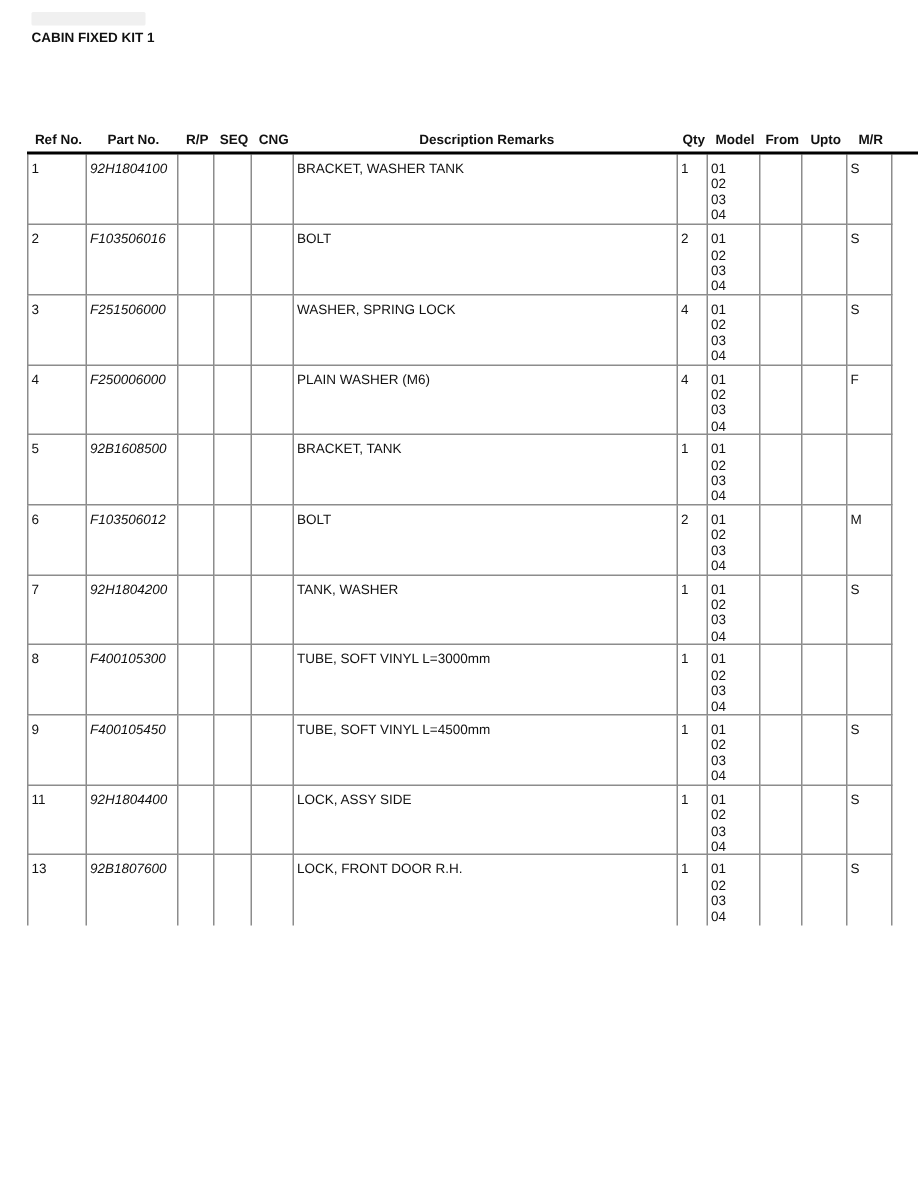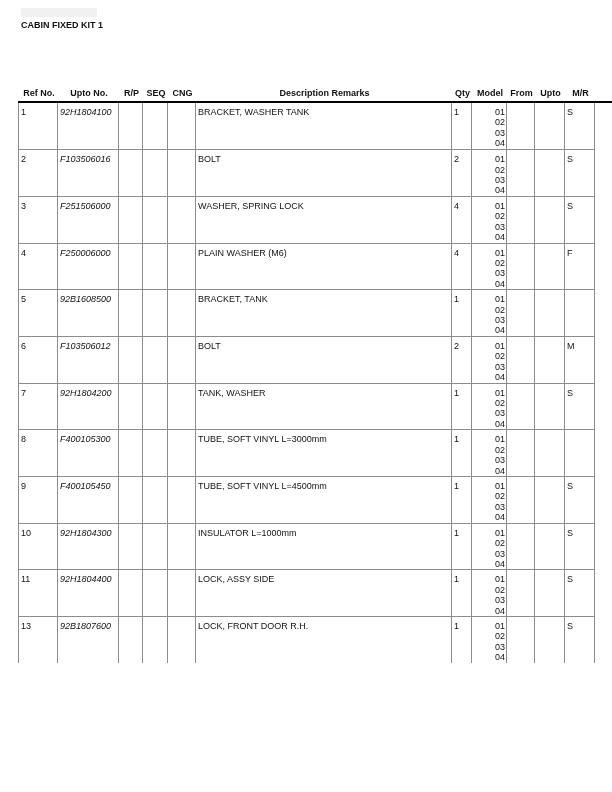--- a/index.html
+++ b/index.html
@@ -87,21 +87,21 @@
   th.c-upto  { padding-left: 5px; }
   th.c-mr    { padding-left: 2px; }
 
   td.c-ref   { padding-left: 7px; }
   td.c-part  { padding-left: 7px; font-style: italic; }
   td.c-rp    { padding-left: 2px; }
   td.c-seq   { padding-left: 2px; }
   td.c-cng   { padding-left: 2px; }
   td.c-desc  { padding-left: 8px; }
   td.c-qty   { padding-left: 3px; }
-  td.c-model { padding-left: 7px; text-align: right; }
+  td.c-model { padding-left: 7px; }
   td.c-from  { padding-left: 3px; }
   td.c-upto  { padding-left: 3px; }
   td.c-mr    { padding-left: 4px; }
 </style>
 </head>
 <body>
 
 <div class="page">
 
   <div class="watermark"></div>
@@ -119,21 +119,21 @@
         <col style="width:256px">
       <col style="width:20px">
         <col style="width:35px">
         <col style="width:28px">
       <col style="width:30px">
         <col style="width:30px">
     </colgroup>
     <thead>
       <tr>
         <th class="c-ref">Ref No.</th>
-        <th class="c-part">Upto No.</th>
+        <th class="c-part">Part No.</th>
         <th class="c-rp">R/P</th>
         <th class="c-seq">SEQ</th>
         <th class="c-cng">CNG</th>
         <th class="c-desc">Description Remarks</th>
         <th class="c-qty">Qty</th>
         <th class="c-model">Model</th>
         <th class="c-from">From</th>
         <th class="c-upto">Upto</th>
         <th class="c-mr">M/R</th>
       </tr>
@@ -277,36 +277,20 @@
           <td class="c-qty">1</td>
           <td class="c-model">01
 02
 03
 04</td>
           <td class="c-from"></td>
           <td class="c-upto"></td>
           <td class="c-mr">S</td>
         </tr>
         <tr>
-          <td class="c-ref">10</td>
-          <td class="c-part">92H1804300</td>
-          <td class="c-rp"></td>
-          <td class="c-seq"></td>
-          <td class="c-cng"></td>
-          <td class="c-desc">INSULATOR L=1000mm</td>
-          <td class="c-qty">1</td>
-          <td class="c-model">01
-02
-03
-04</td>
-          <td class="c-from"></td>
-          <td class="c-upto"></td>
-          <td class="c-mr">S</td>
-        </tr>
-        <tr>
           <td class="c-ref">11</td>
           <td class="c-part">92H1804400</td>
           <td class="c-rp"></td>
           <td class="c-seq"></td>
           <td class="c-cng"></td>
           <td class="c-desc">LOCK, ASSY SIDE</td>
           <td class="c-qty">1</td>
           <td class="c-model">01
 02
 03

